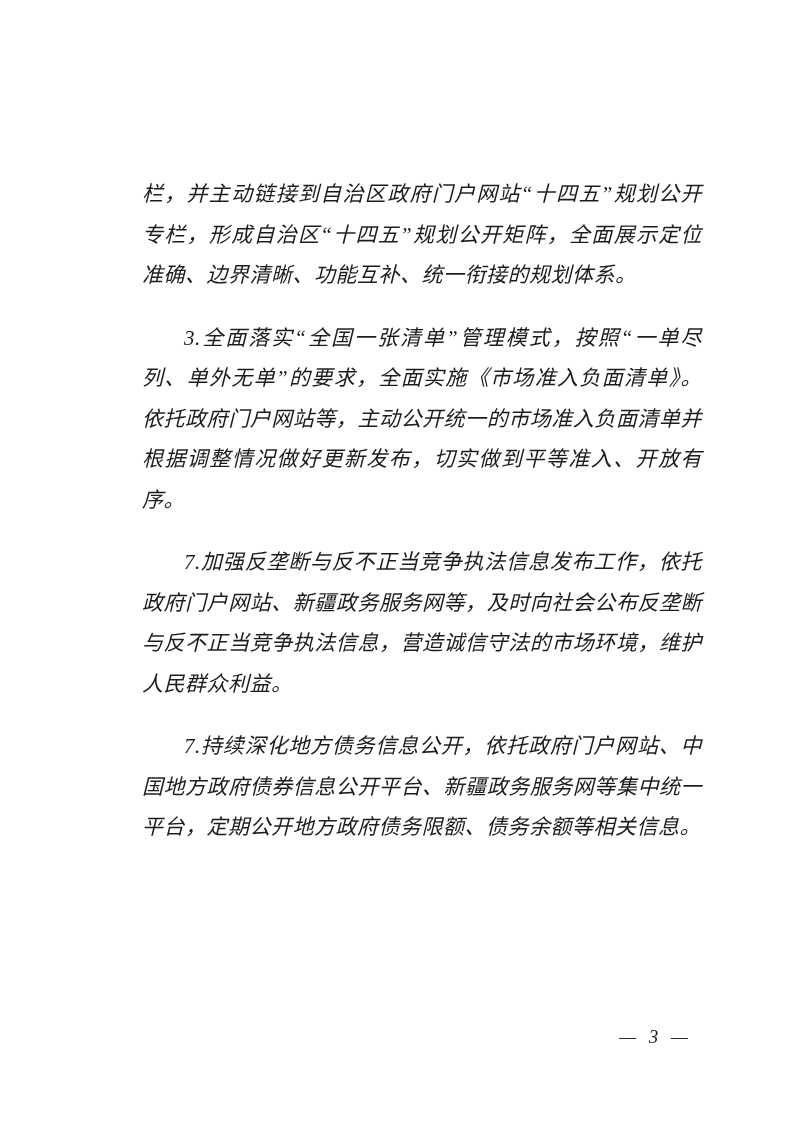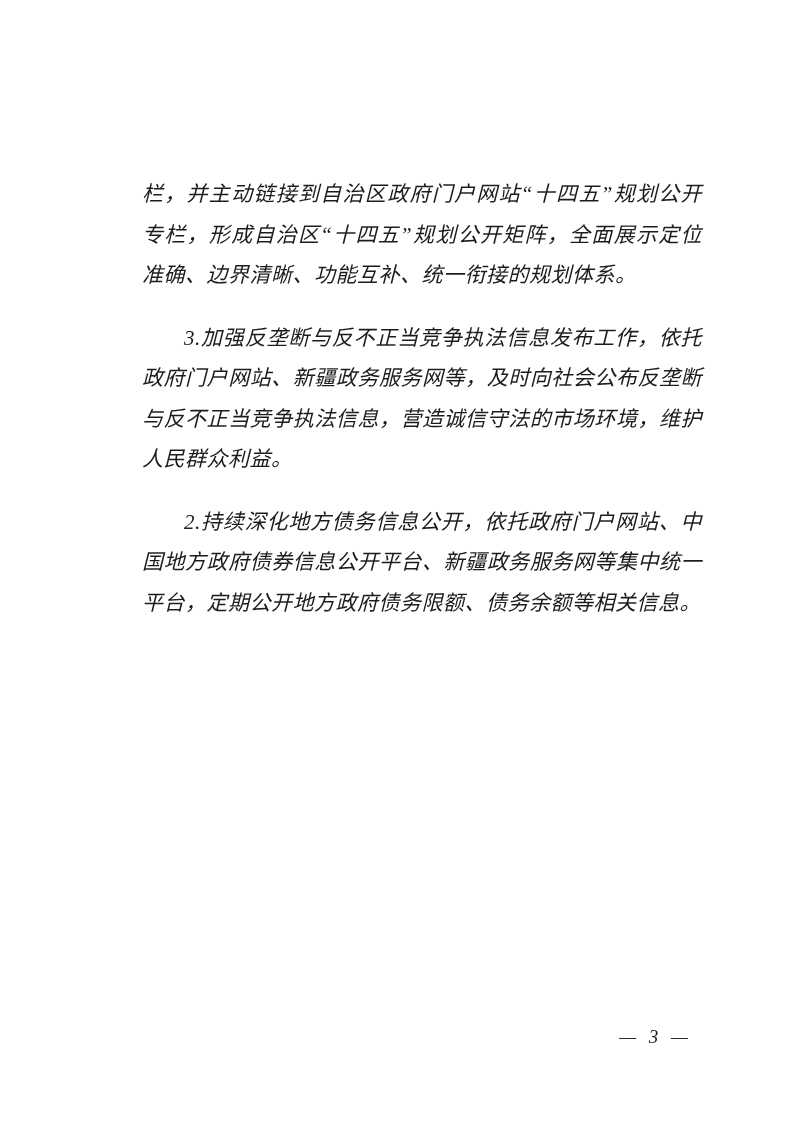--- a/index.html
+++ b/index.html
@@ -49,17 +49,18 @@
     letter-spacing: 4px;
     white-space: nowrap;
   }
 </style>
 </head>
 <body>
 
 <div class="page">
   <div class="content">
     <p class="para no-indent">栏，并主动链接到自治区政府门户网站“十四五”规划公开专栏，形成自治区“十四五”规划公开矩阵，全面展示定位准确、边界清晰、功能互补、统一衔接的规划体系。</p>
-    <p class="para">3.加强反垄断与反不正当竞争执法信息发布工作，依托政府门户网站、新疆政务服务网等，及时向社会公布反垄断与反不正当竞争执法信息，营造诚信守法的市场环境，维护人民群众利益。</p>
-    <p class="para">2.持续深化地方债务信息公开，依托政府门户网站、中国地方政府债券信息公开平台、新疆政务服务网等集中统一平台，定期公开地方政府债务限额、债务余额等相关信息。</p>
+    <p class="para">3.全面落实“全国一张清单”管理模式，按照“一单尽列、单外无单”的要求，全面实施《市场准入负面清单》。依托政府门户网站等，主动公开统一的市场准入负面清单并根据调整情况做好更新发布，切实做到平等准入、开放有序。</p>
+    <p class="para">7.加强反垄断与反不正当竞争执法信息发布工作，依托政府门户网站、新疆政务服务网等，及时向社会公布反垄断与反不正当竞争执法信息，营造诚信守法的市场环境，维护人民群众利益。</p>
+    <p class="para">7.持续深化地方债务信息公开，依托政府门户网站、中国地方政府债券信息公开平台、新疆政务服务网等集中统一平台，定期公开地方政府债务限额、债务余额等相关信息。</p>
   </div>
   <div class="page-footer">— 3 —</div>
 </div>
 
 </body></html>

